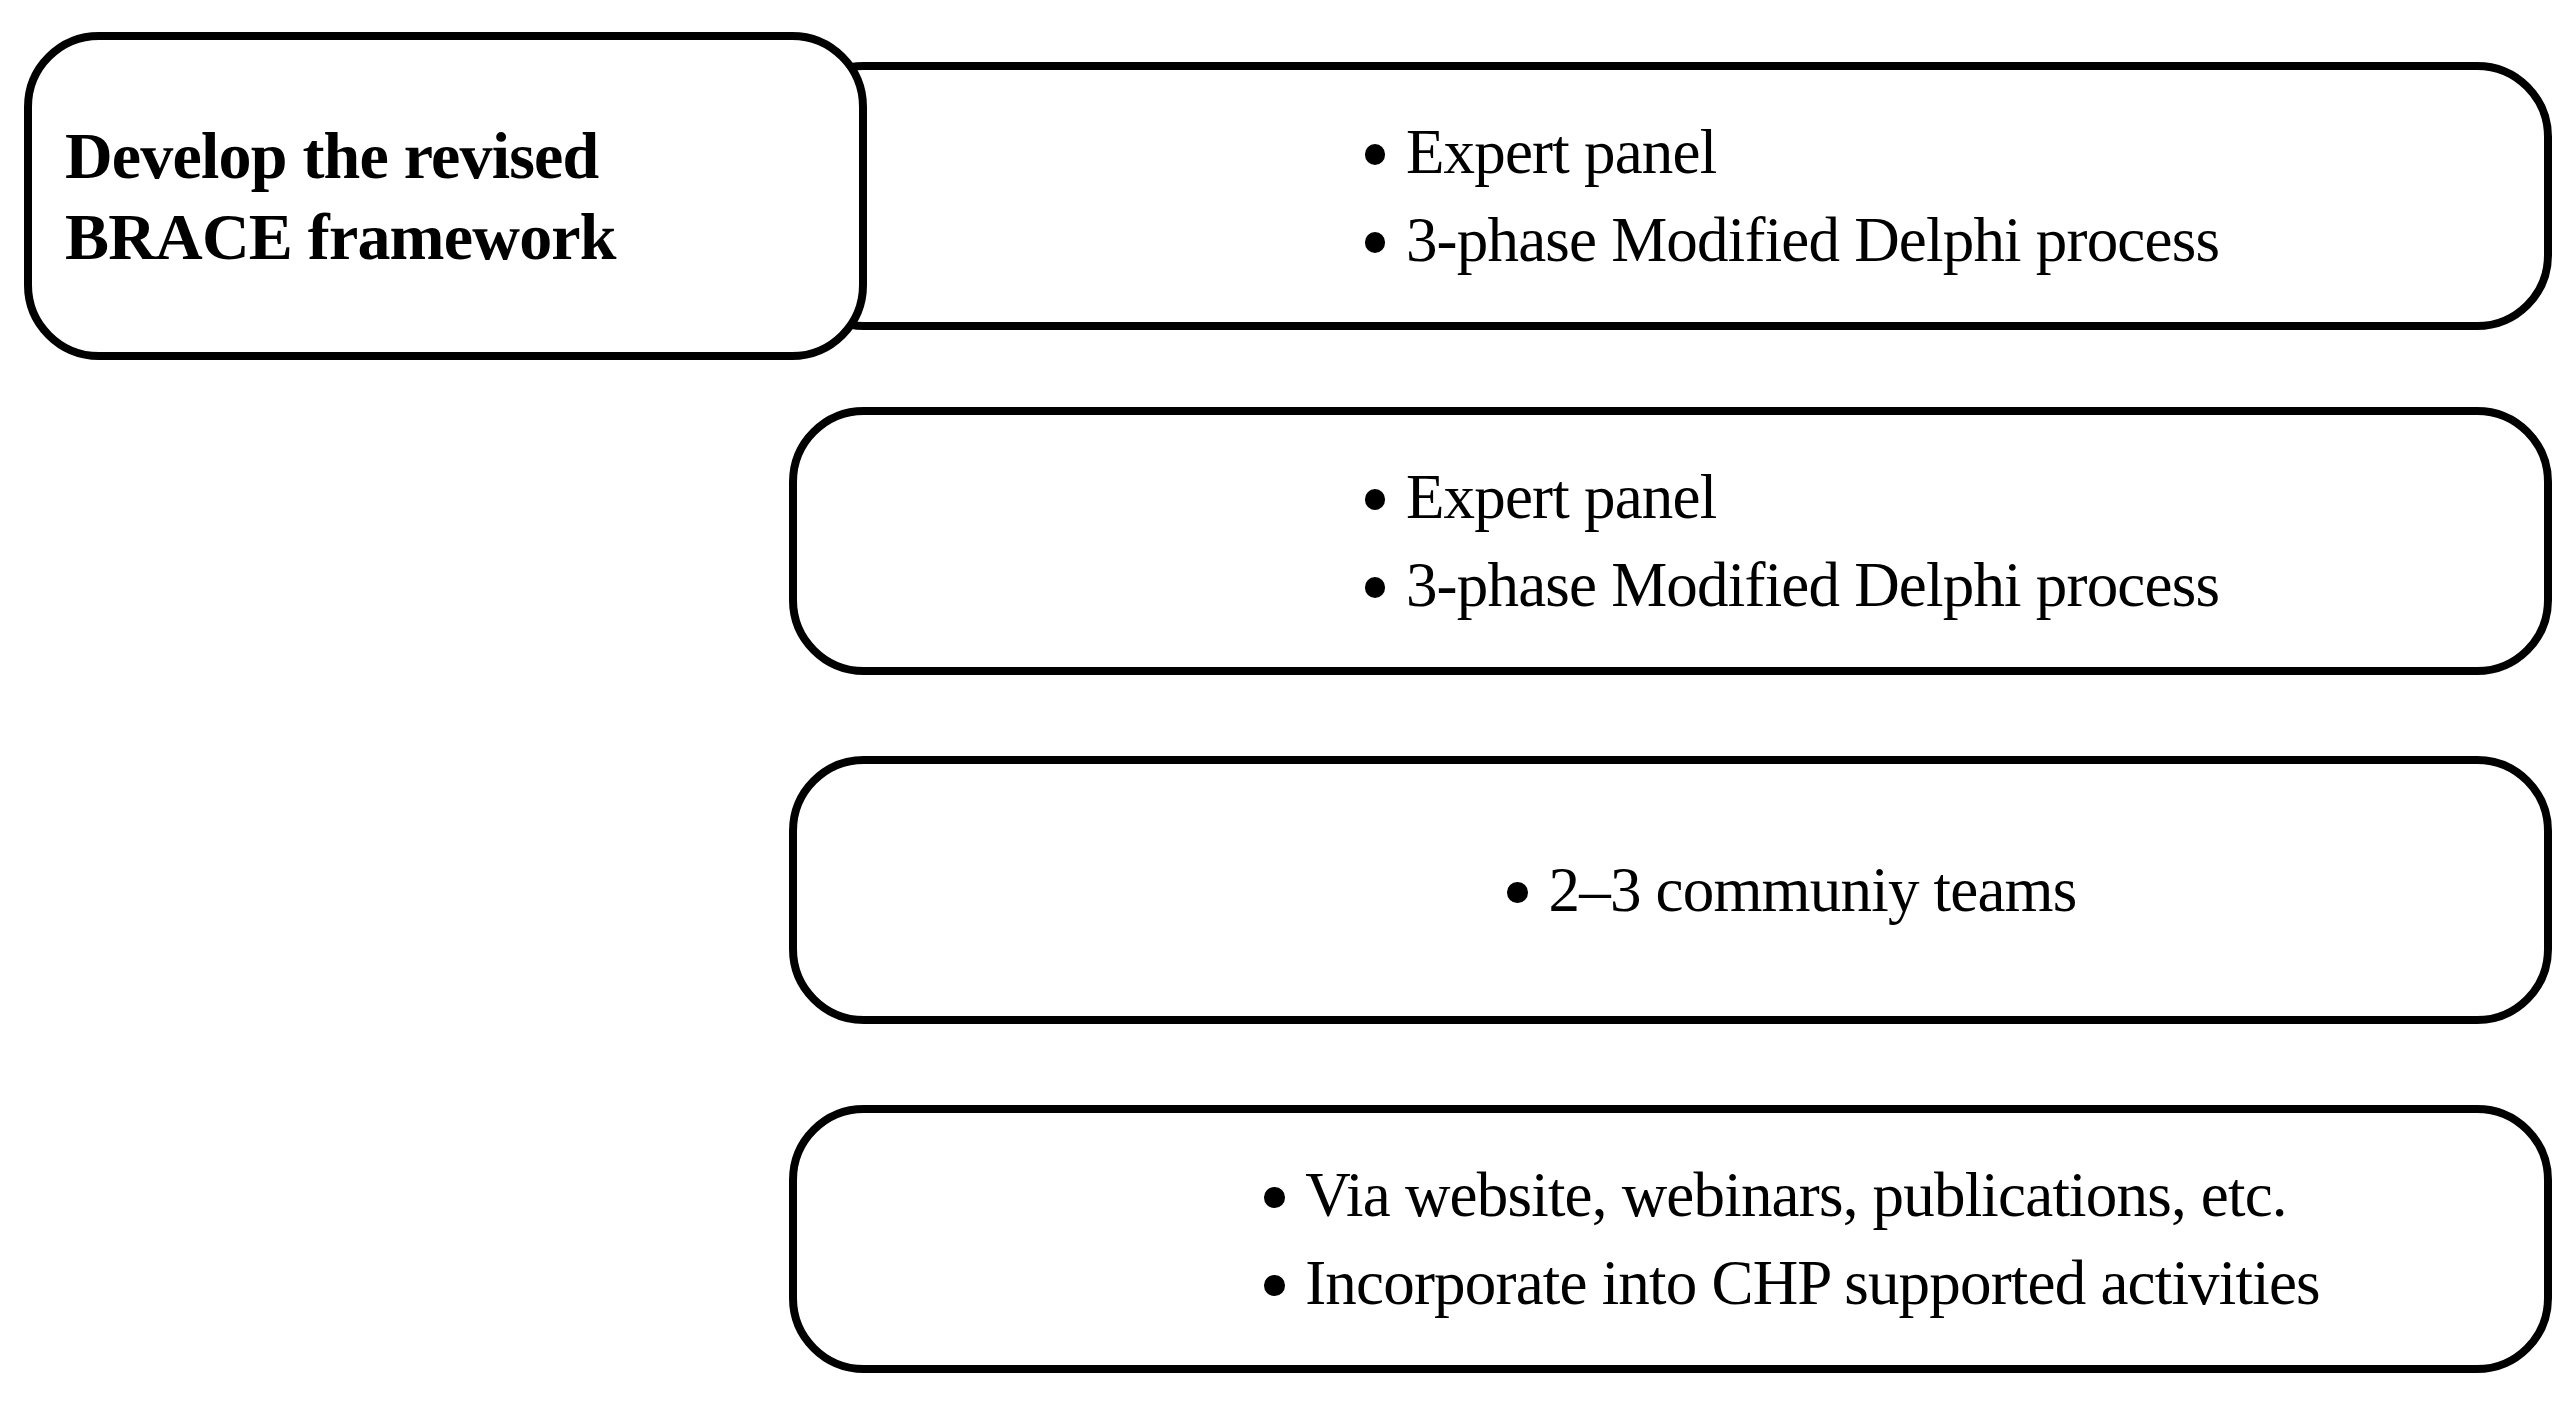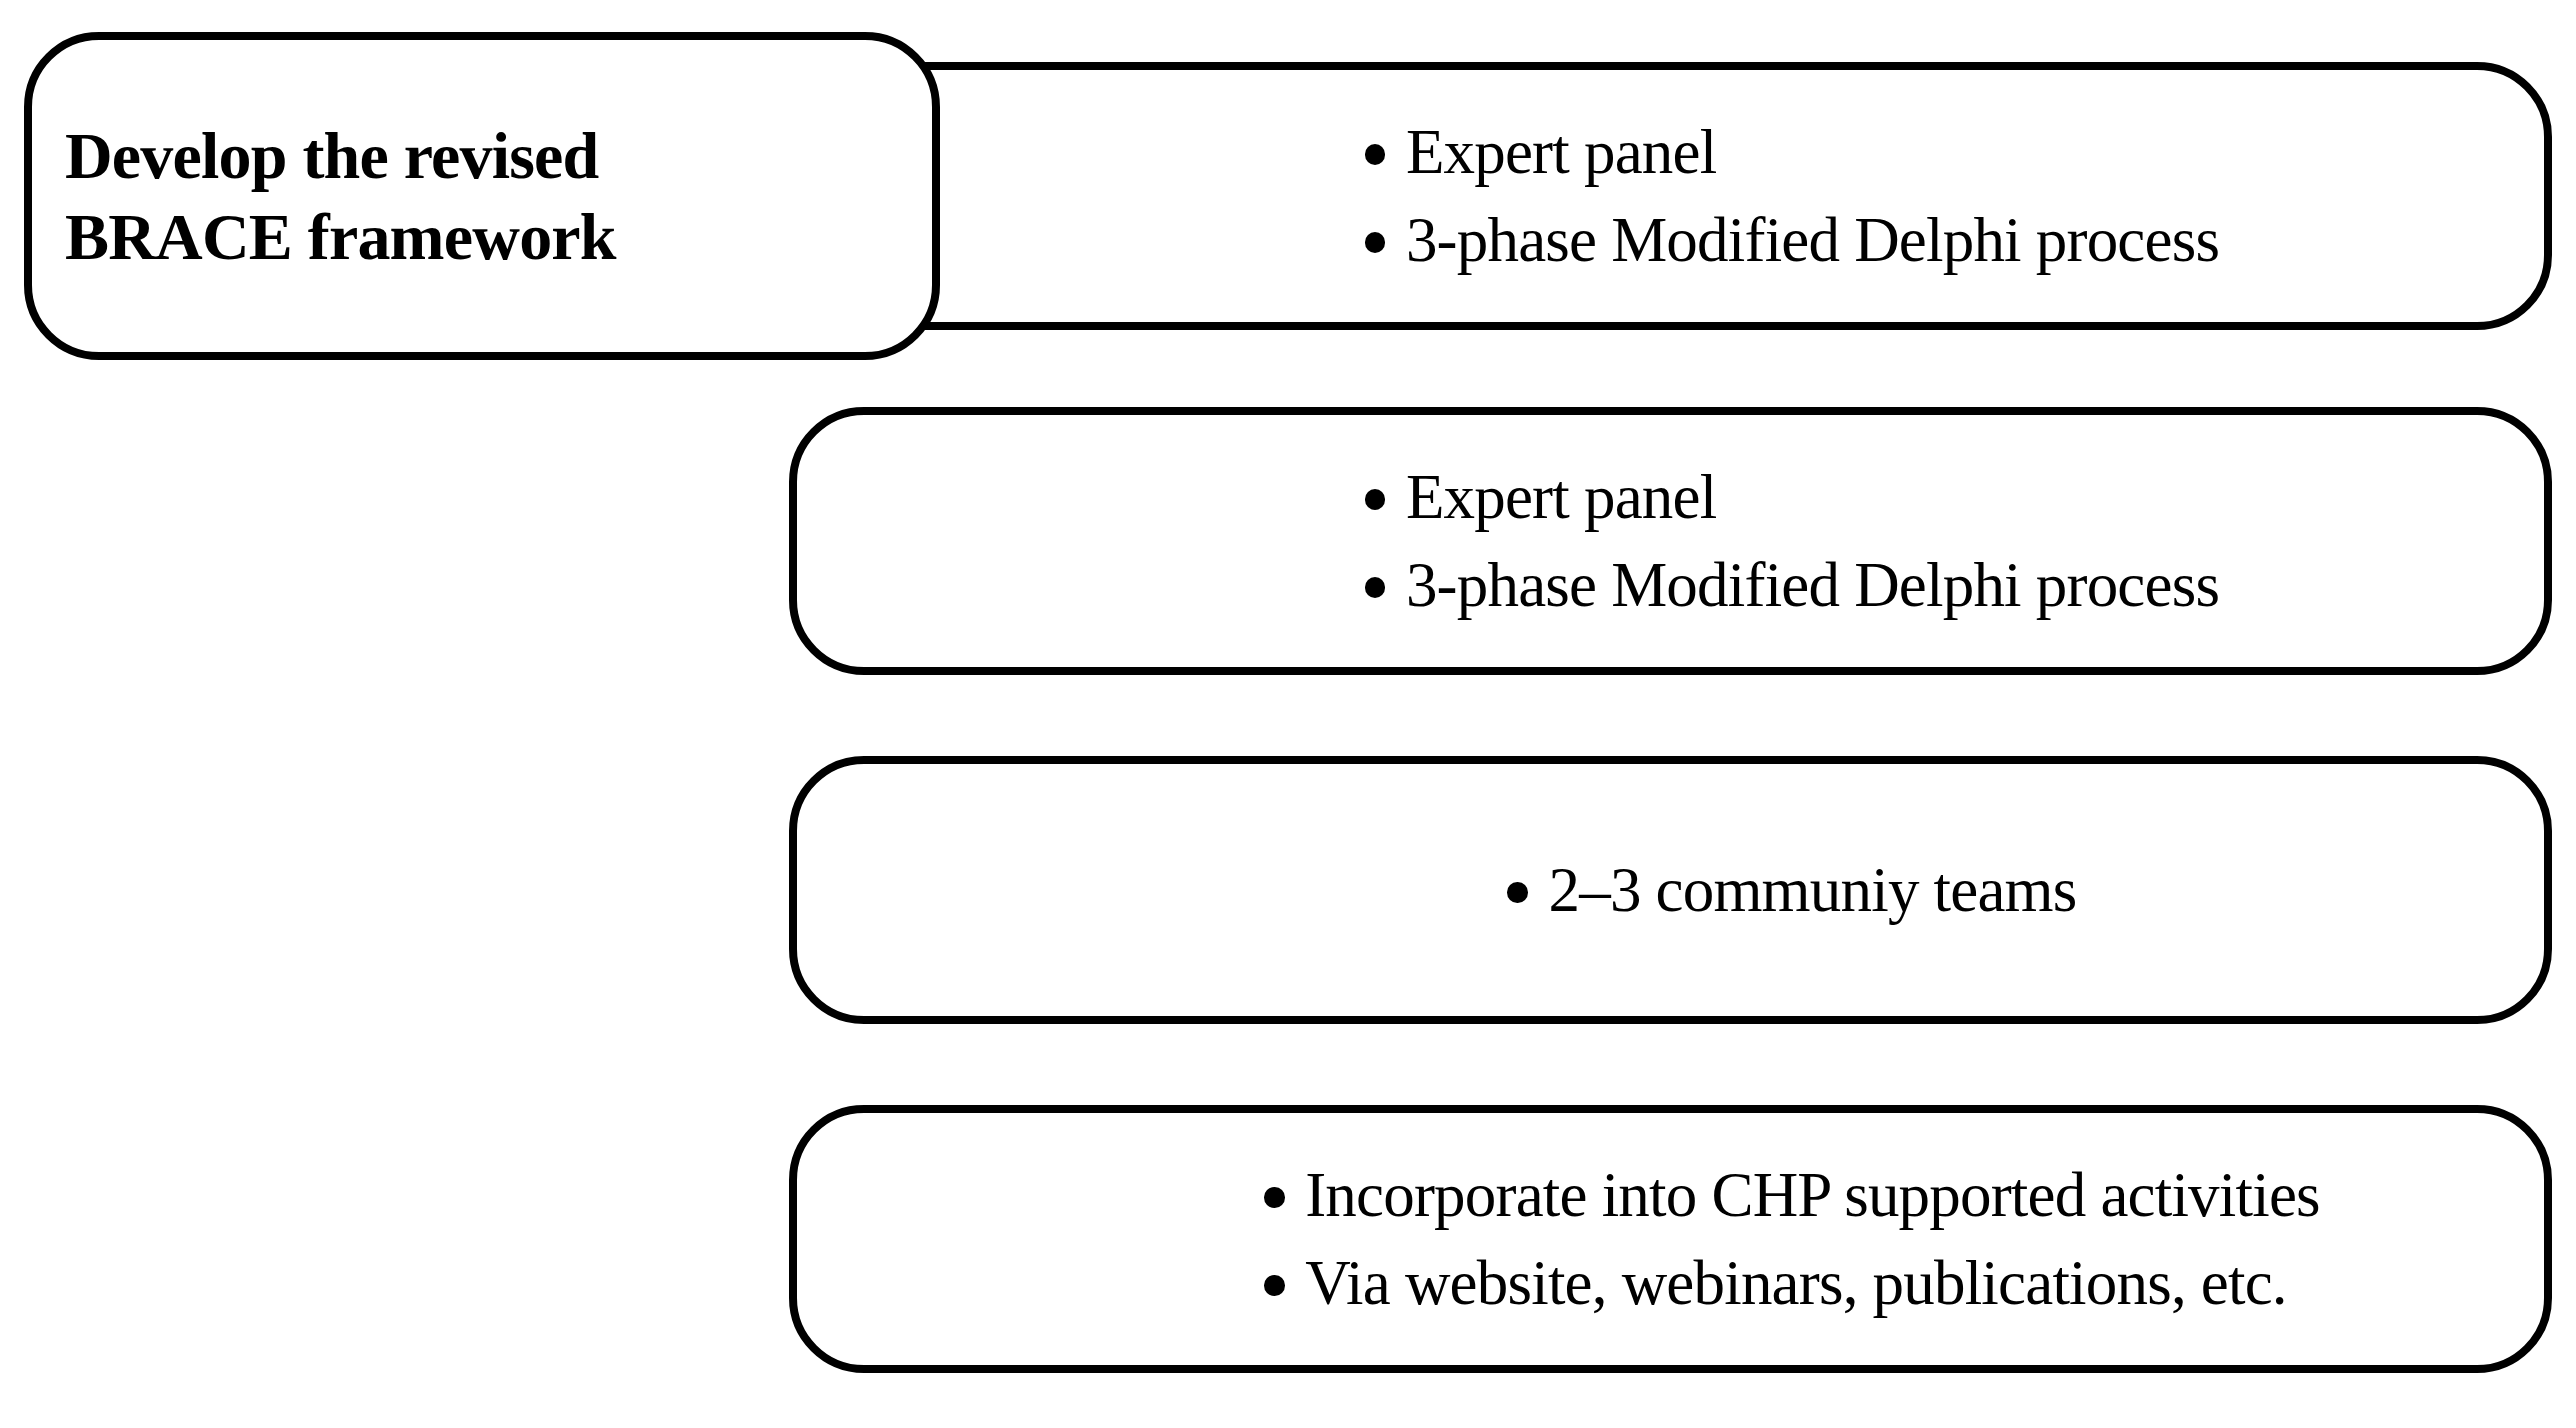--- a/index.html
+++ b/index.html
@@ -19,21 +19,21 @@
   .row {
     position: absolute;
     left: 0;
     width: 100%;
     height: 328px;
   }
   .left-box {
     position: absolute;
     left: 24px;
     top: 0;
-    width: 916px;
+    width: 843px;
     height: 328px;
     box-sizing: border-box;
     background: #ffffff;
     border: 8px solid #000000;
     border-radius: 75px;
     z-index: 2;
     display: flex;
     align-items: center;
     padding: 0 47px 0 33px;
   }
@@ -135,24 +135,24 @@
 
 </ul>
     </div>
   </div>
 
   <div class="row" style="top: 1075px;">
     <div class="right-box">
       <ul class="bullets">
   <li class="bullet-item">
     <span class="bullet-dot"></span>
-    <span class="bullet-text">Incorporate into CHP supported activities</span>
+    <span class="bullet-text">Via website, webinars, publications, etc.</span>
   </li>
 
   <li class="bullet-item">
     <span class="bullet-dot"></span>
-    <span class="bullet-text">Via website, webinars, publications, etc.</span>
+    <span class="bullet-text">Incorporate into CHP supported activities</span>
   </li>
 </ul>
     </div>
   </div>
 </div>
 
 
 </body></html>

